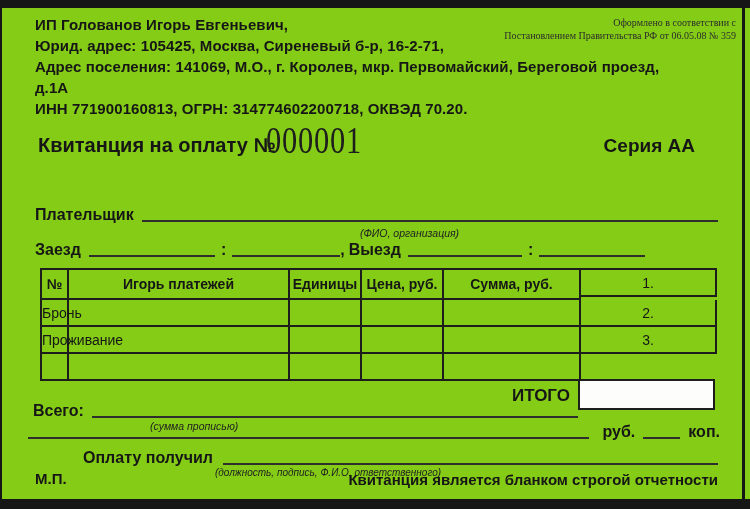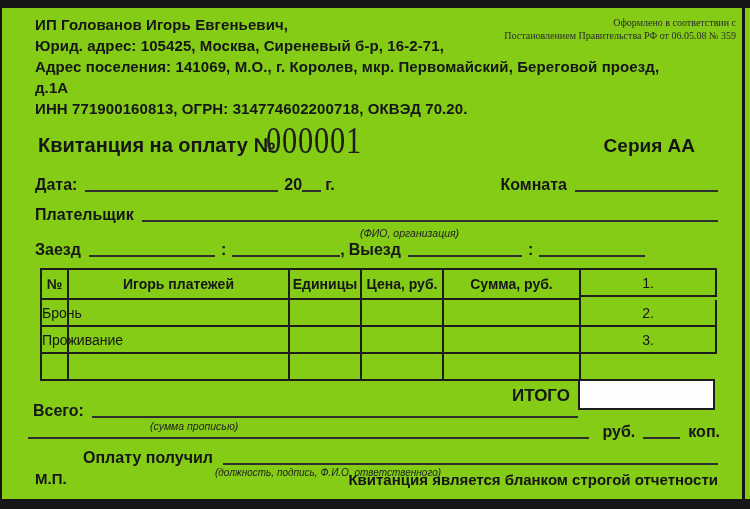--- a/index.html
+++ b/index.html
@@ -75,29 +75,20 @@
     <div>Оформлено в соответствии с</div>
     <div>Постановлением Правительства РФ от 06.05.08 № 359</div>
   </div>
 
   <div class="abs title-label" style="left:38px; top:134px;">Квитанция на оплату №</div>
   <div class="abs" style="left:266px; top:122px;">
     <span class="doc-number">000001</span>
   </div>
   <div class="abs series" style="right:55px; top:135px;">Серия АА</div>
 
-  <div class="abs row" style="left:35px; top:176px; right:32px;">
-    <span class="lbl">Дата:</span>
-    <span class="ln" style="width:193px; margin-left:8px;"></span>
-    <span class="lbl" style="margin-left:6px;">20</span>
-    <span class="ln" style="width:19px;"></span>
-    <span class="lbl" style="margin-left:4px;">г.</span>
-    <span class="lbl" style="margin-left:auto;">Комната</span>
-    <span class="ln" style="width:143px; margin-left:8px;"></span>
-  </div>
 
   <div class="abs row" style="left:35px; top:206px; right:32px;">
     <span class="lbl">Плательщик</span>
     <span class="ln flex1" style="margin-left:8px;"></span>
   </div>
   <div class="abs hint" style="left:360px; top:227px;">(ФИО, организация)</div>
 
   <div class="abs row" style="left:35px; top:241px;">
     <span class="lbl">Заезд</span>
     <span class="ln" style="width:126px; margin-left:8px;"></span>

